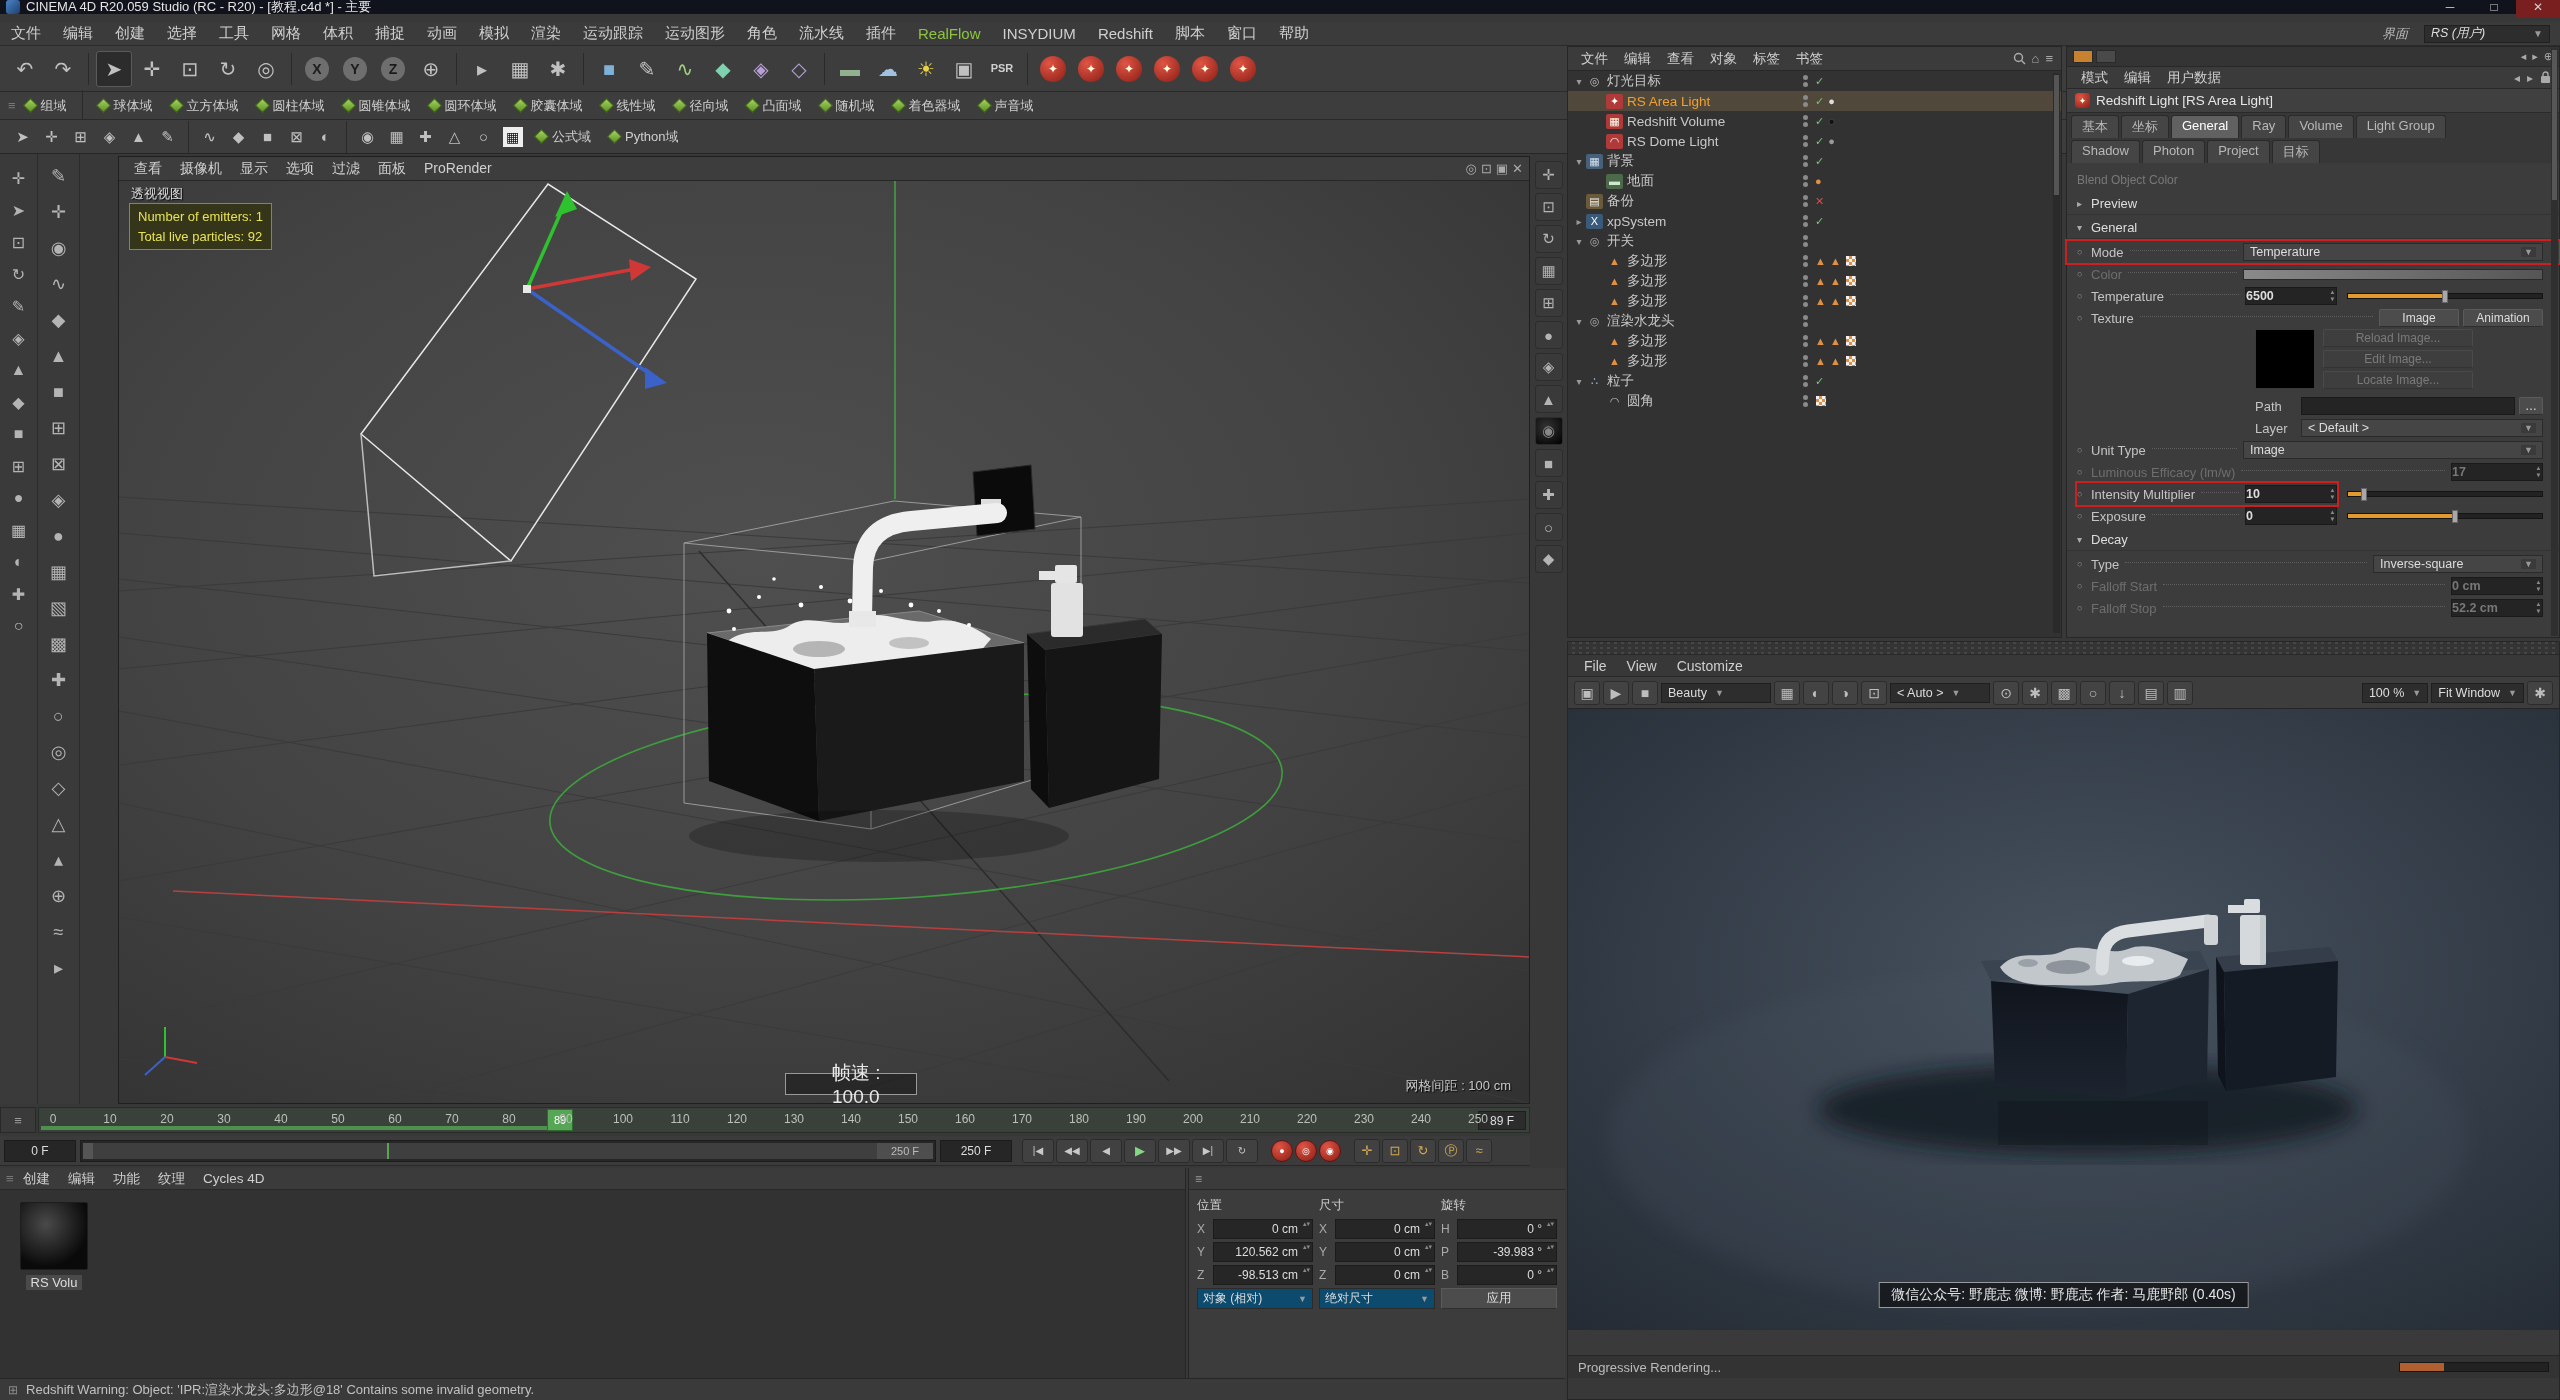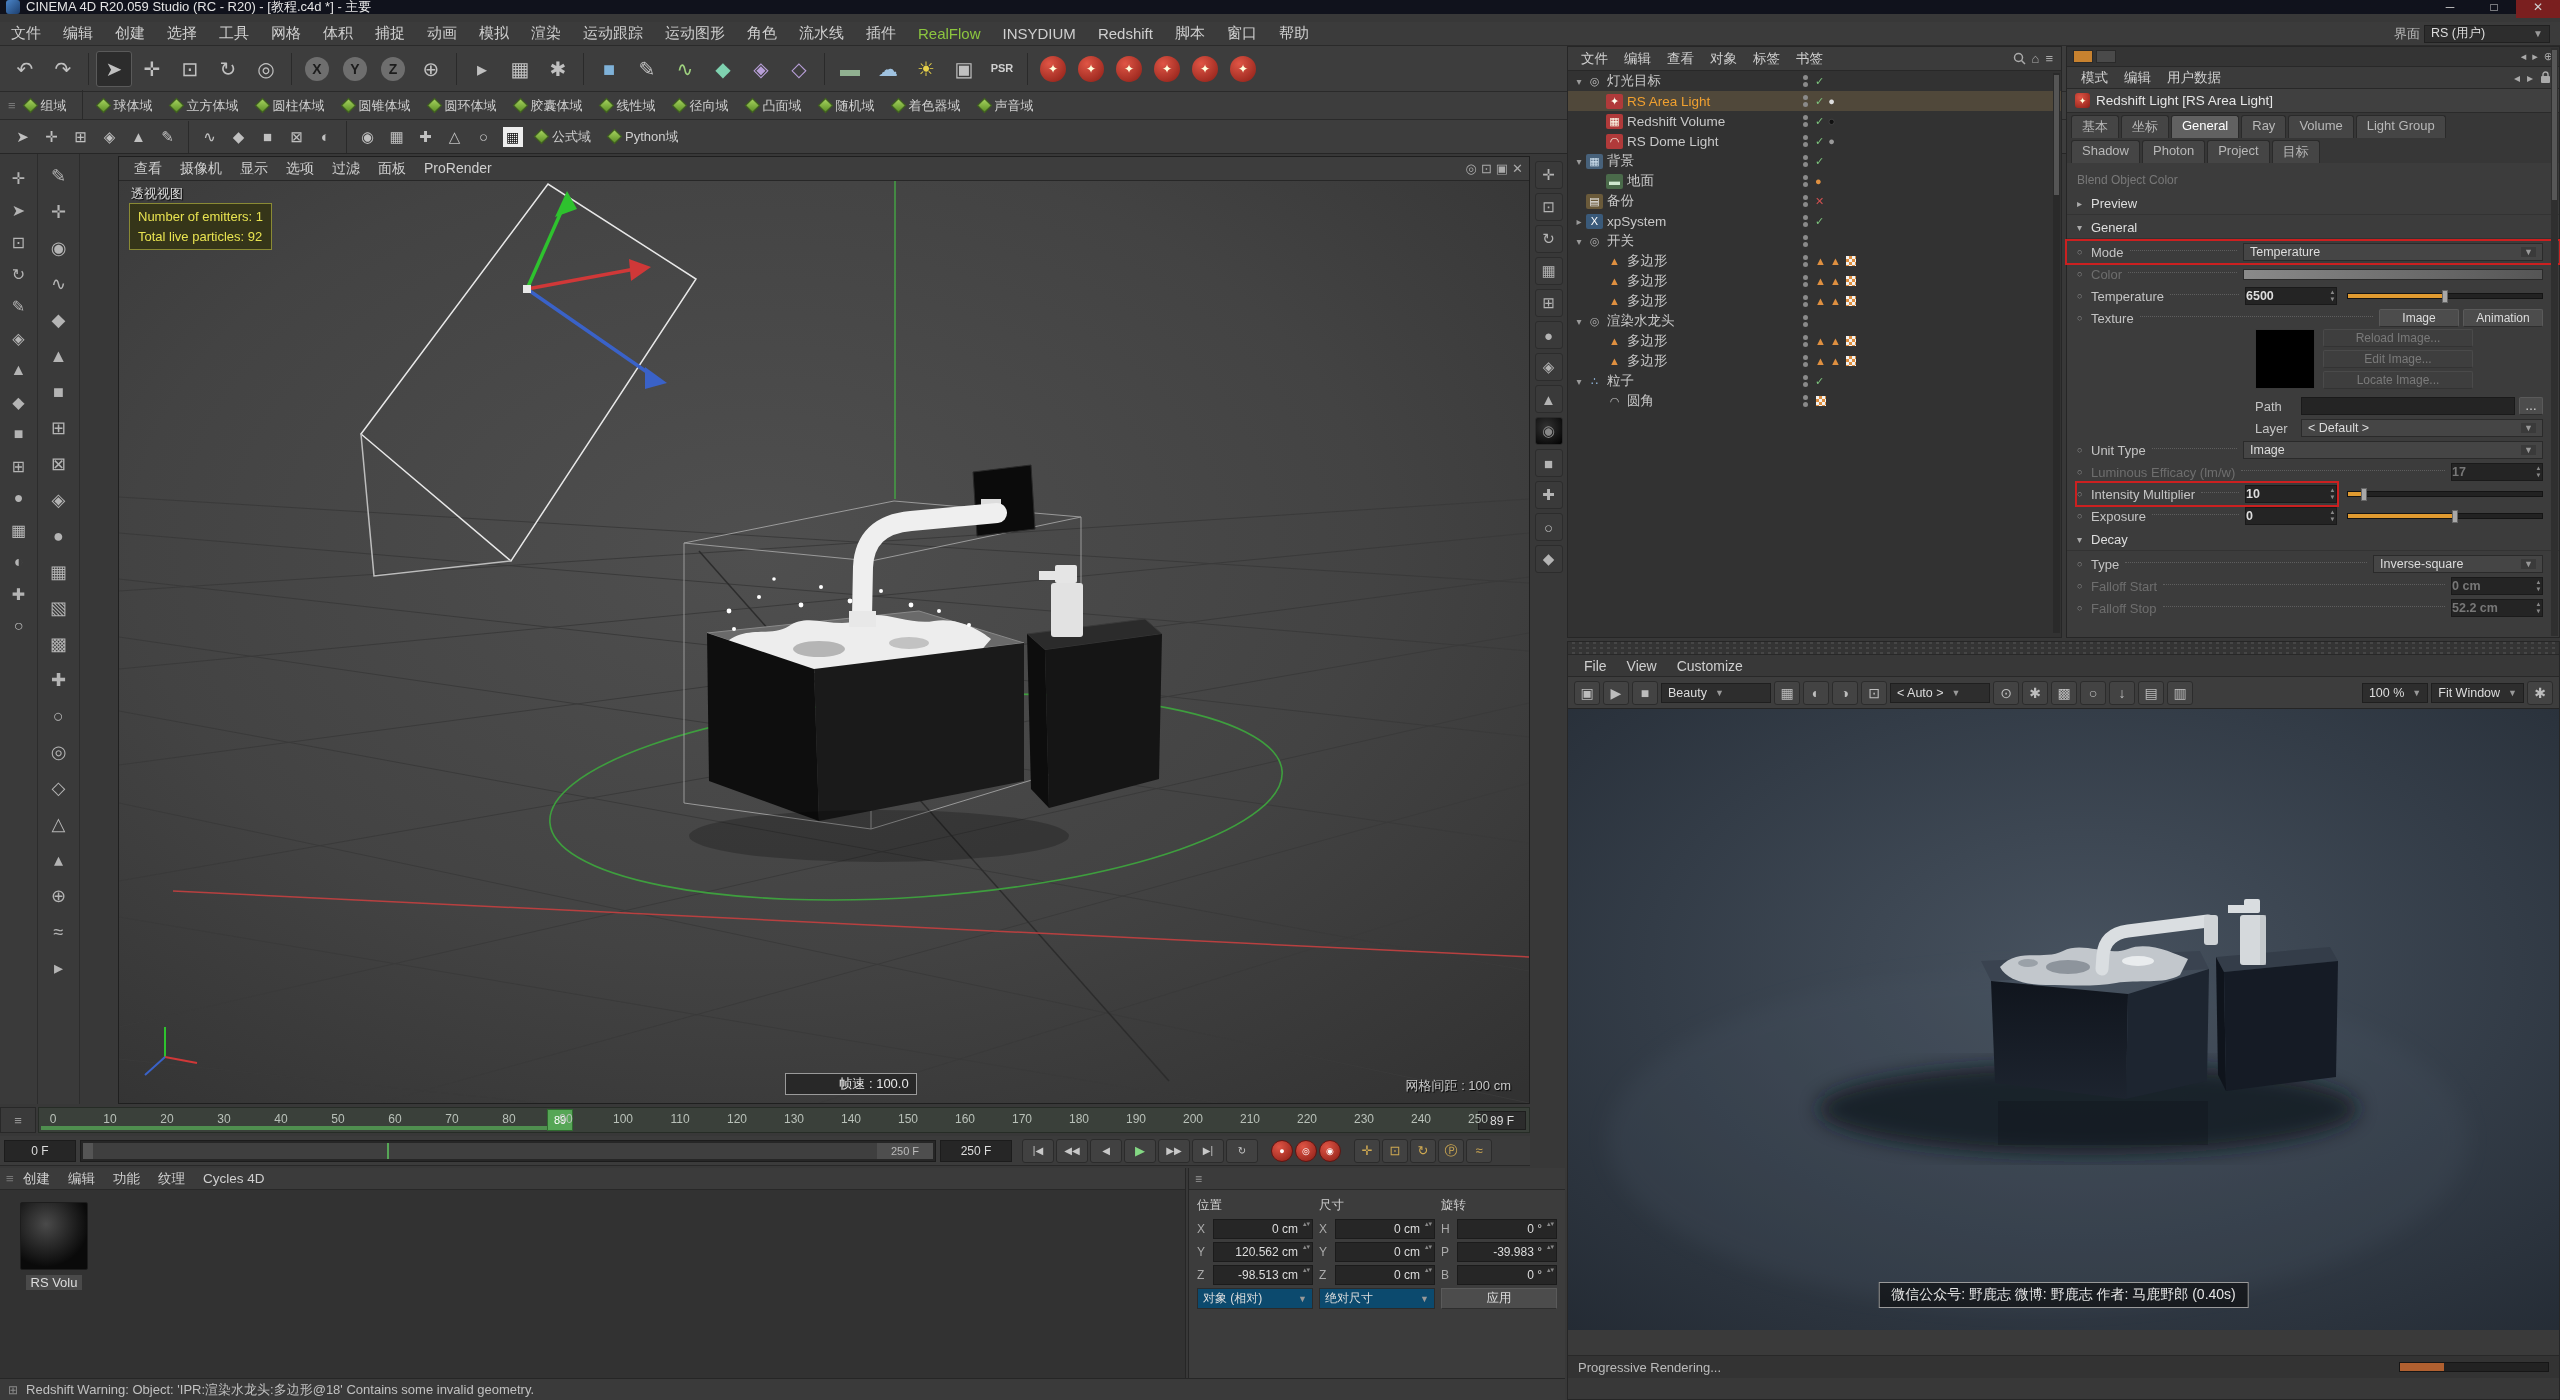--- a/index.html
+++ b/index.html
@@ -11,21 +11,21 @@
   #titlebar{left:0;top:0;width:2560px;height:14px;background:#10121c;display:flex;align-items:center;color:#e4e4e4;font-size:13px;}
   #titlebar .appicon{width:14px;height:14px;margin:0 6px;border-radius:3px;background:linear-gradient(135deg,#4a84c8,#1d3f6e);}
   #titlebar .spacer{flex:1;}
   .winbtn{width:44px;height:22px;display:flex;align-items:center;justify-content:center;color:#cfcfcf;font-size:12px;}
   .winbtn:last-child{background:#7a1f1f;}
 
   
   #menubar{left:0;top:22px;width:2560px;height:24px;background:#3b3b3b;border-bottom:1px solid #2a2a2a;display:flex;align-items:center;font-size:15px;}
   .mi{padding:0 11px;color:#cfcfcf;}
   .mi.green{color:#8cc63f;}
-  #mb-right{margin-left:auto;display:flex;align-items:center;gap:4px;padding-right:10px;}
+  #mb-right{margin-left:auto;display:flex;align-items:center;gap:16px;padding-right:10px;font-style:italic;}
   #layout-dd{width:126px;height:18px;background:#2d2d2d;border:1px solid #202020;display:flex;align-items:center;font-size:12.5px;color:#ddd;padding:0 6px;}
   #layout-dd .dda{margin-left:auto;color:#999;font-size:10px;}
 
   
   #toolbar1{left:0;top:46px;width:2560px;height:46px;background:#3d3d3d;border-bottom:1px solid #2a2a2a;display:flex;align-items:center;padding-left:6px;}
   .icon-cell{width:36px;height:36px;margin:0 1px;display:flex;align-items:center;justify-content:center;border:1px solid transparent;border-radius:3px;color:#c0c0c0;font-size:20px;}
   .icon-cell.active{background:#2c2c2c;border-color:#5a5a5a;}
   .icon-cell .g{line-height:1;}
   .icon-cell .txt{font-size:11px;font-weight:bold;color:#cfcfcf;}
   .icon-cell.circ .g{width:24px;height:24px;border-radius:50%;background:#6e6e6e;color:#1c1c1c;font-size:14px;font-weight:bold;display:flex;align-items:center;justify-content:center;}
@@ -49,21 +49,21 @@
   #brand-vertical{left:4px;top:1245px;width:20px;height:150px;color:#8f8f8f;font-size:11px;letter-spacing:2px;writing-mode:vertical-rl;transform:rotate(180deg);}
 
   
   #viewport{left:118px;top:156px;width:1412px;height:948px;background:#2e2e2e;border:1px solid #1f1f1f;}
   #vp-menu{height:24px;background:#3d3d3d;border-bottom:1px solid #272727;display:flex;align-items:center;font-size:14px;padding-left:6px;}
   .vmi{padding:0 9px;color:#cfcfcf;}
   #vp-menu .vicons{margin-left:auto;display:flex;gap:4px;padding-right:6px;color:#aaa;font-size:13px;}
   #vp-canvas{position:relative;width:1410px;height:922px;overflow:hidden;}
   .hud-view{position:absolute;left:12px;top:4px;color:#ddd;font-size:13px;text-shadow:1px 1px 1px #000;}
   .hud-tip{position:absolute;left:10px;top:22px;background:rgba(52,52,22,.92);border:1px solid #8a8a34;color:#e8e350;font-size:13px;padding:3px 8px;line-height:1.5;}
-  .hud-scale{position:absolute;left:666px;top:892px;width:132px;height:22px;border:1px solid #9a9a9a;background:rgba(15,15,15,.45);color:#e8e8e8;font-size:13px;display:flex;align-items:center;justify-content:center;padding-left:46px;}
+  .hud-scale{position:absolute;left:666px;top:892px;width:132px;height:22px;border:1px solid #9a9a9a;background:rgba(15,15,15,.45);color:#e8e8e8;font-size:19px;display:flex;align-items:center;justify-content:center;padding-left:46px;}
   .hud-grid{position:absolute;right:18px;top:896px;color:#c8c8c8;font-size:13px;text-shadow:1px 1px 1px #000;}
 
   
   #ruler{left:38px;top:1107px;width:1492px;height:26px;background:#3a403a;border:1px solid #262c26;}
   #ruler .rnum{position:absolute;top:4px;transform:translateX(-50%);font-size:12px;color:#b9c1b9;}
   #cachebar{position:absolute;left:2px;bottom:2px;height:4px;background:#4f8f4f;}
   #playhead{position:absolute;top:1px;width:26px;height:22px;background:#56a656;border:1px solid #2f6a2f;color:#fff;font-size:11px;display:flex;align-items:center;justify-content:center;}
   #curframe{position:absolute;right:3px;top:3px;width:48px;height:19px;background:#2c2c2c;border:1px solid #1e1e1e;color:#ddd;font-size:12px;display:flex;align-items:center;justify-content:center;}
   #ruler-stub{left:0;top:1107px;width:36px;height:26px;background:#3a3a3a;border:1px solid #282828;color:#999;display:flex;align-items:center;justify-content:center;font-size:13px;}
 

